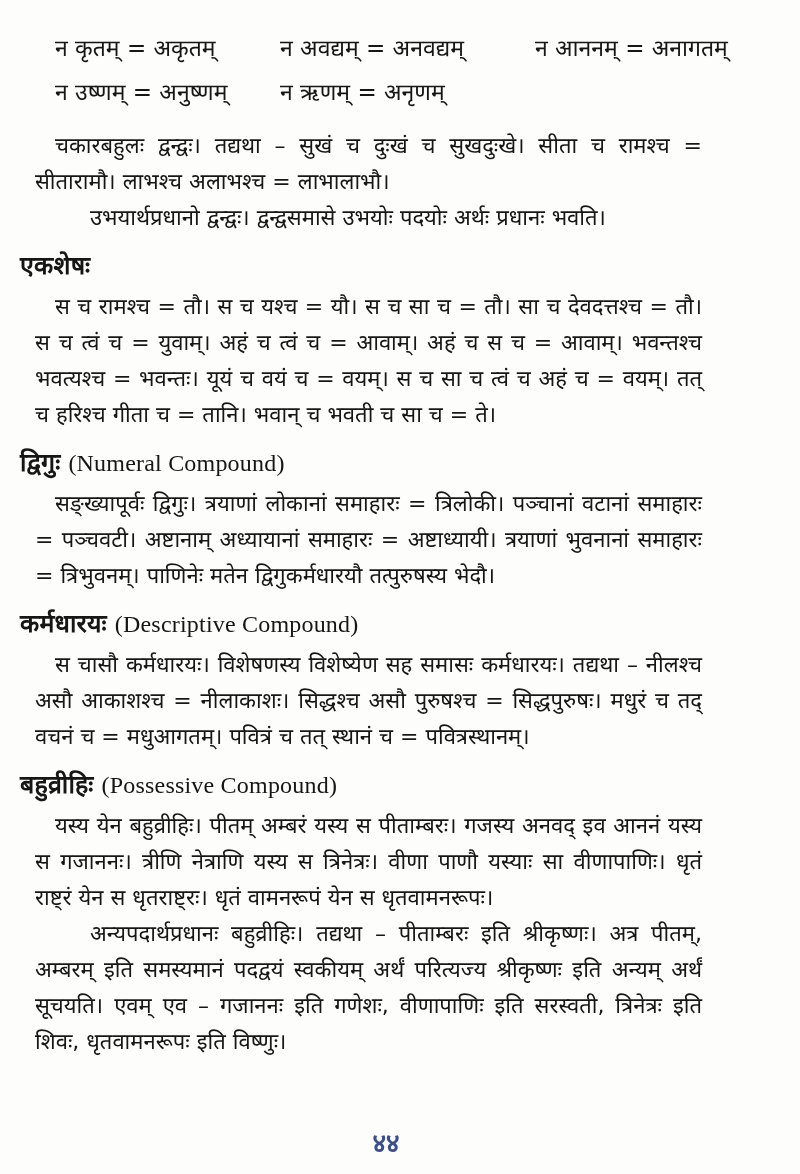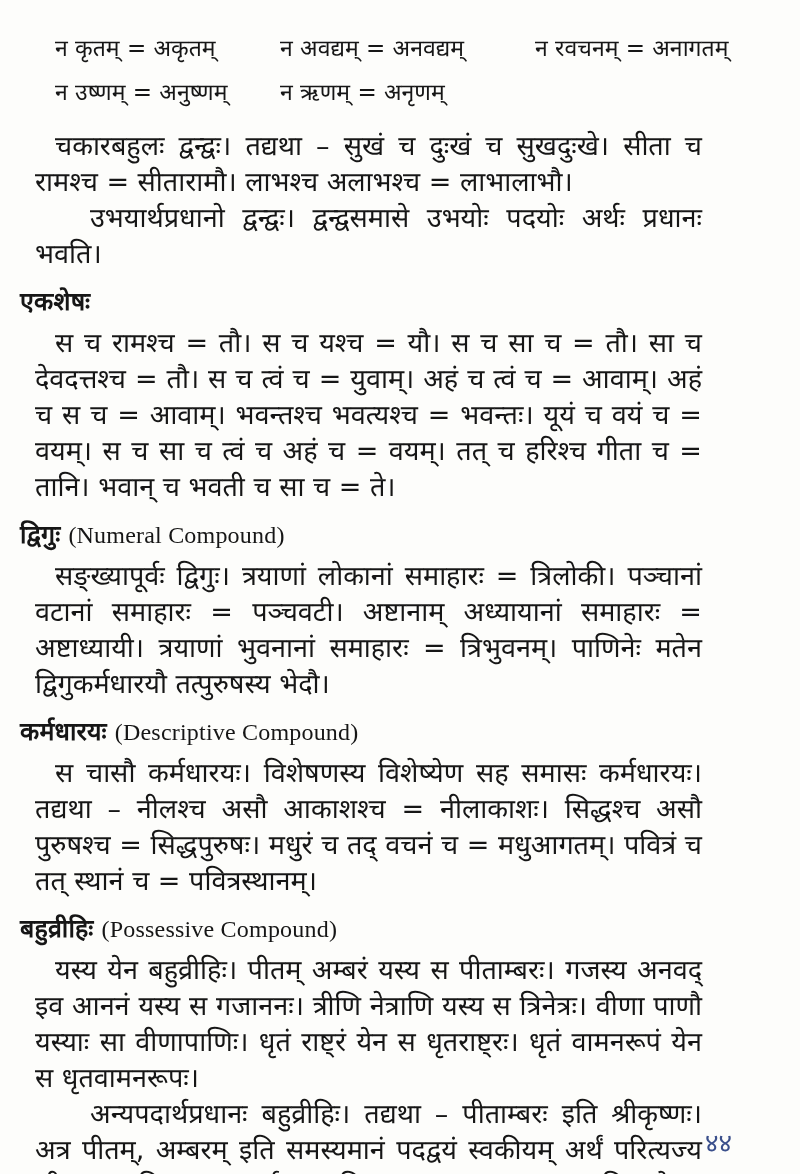--- a/index.html
+++ b/index.html
@@ -47,50 +47,50 @@
   .h-en {
     font-family: "Liberation Serif", "DejaVu Serif", serif;
     font-size: 24px;
     font-weight: 400;
     margin-left: 8px;
   }
   .h-en:empty { display: none; }
   .para {
     margin: 0;
     padding-left: 15px;
-    font-size: 27px;
+    font-size: 22px;
     line-height: 36px;
     text-align: justify;
     text-justify: inter-word;
   }
   .p-first { text-indent: 20px; }
   .p-sub   { text-indent: 55px; }
   
   .page-number {
     position: absolute;
     left: 0;
     right: 0;
     bottom: 14px;
-    text-align: right;
+    text-align: center;
     font-size: 26px;
-    font-weight: 400;
+    font-weight: 700;
     color: #3a4f8b;
     padding-left: 40px;
   }
 </style>
 </head>
 <body style="background: rgb(253, 253, 251); color: rgb(22, 22, 22);">
 
 <div class="page">
 
   <div class="eq-table">
     <div class="eq-row">
       <span class="eq">न कृतम् = अकृतम्</span>
       <span class="eq">न अवद्यम् = अनवद्यम्</span>
-      <span class="eq">न रवचनम् = अनागतम्</span>
+      <span class="eq">न आननम् = अनागतम्</span>
     </div>
     <div class="eq-row">
       <span class="eq">न उष्णम् = अनुष्णम्</span>
       <span class="eq">न ऋणम् = अनृणम्</span>
     </div>
   </div>
 
   <section class="sec">
     <p class="para p-first">चकारबहुलः द्वन्द्वः। तद्यथा – सुखं च दुःखं च सुखदुःखे।  सीता च रामश्च = सीतारामौ। लाभश्च अलाभश्च = लाभालाभौ।</p>
     <p class="para p-sub">उभयार्थप्रधानो द्वन्द्वः। द्वन्द्वसमासे उभयोः पदयोः अर्थः प्रधानः भवति।</p>

